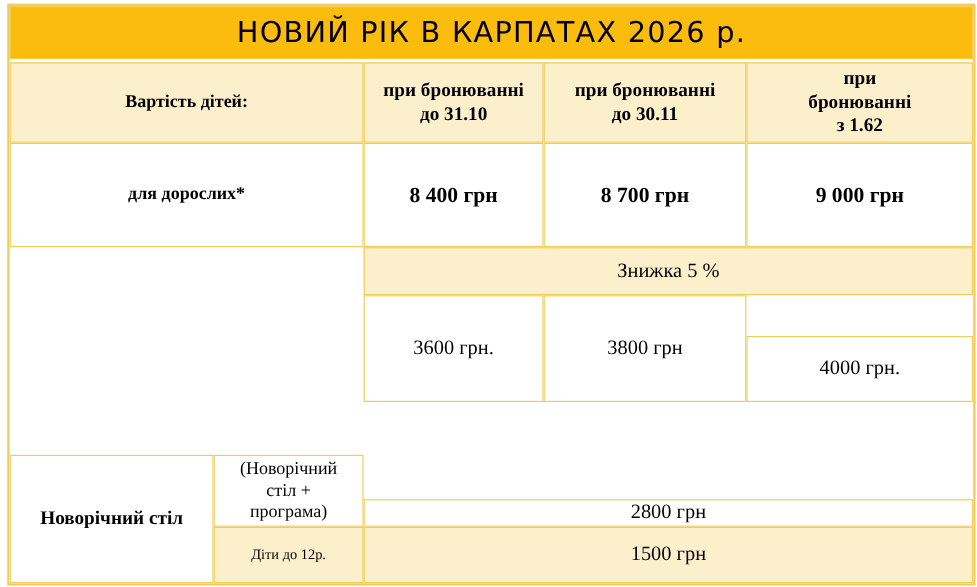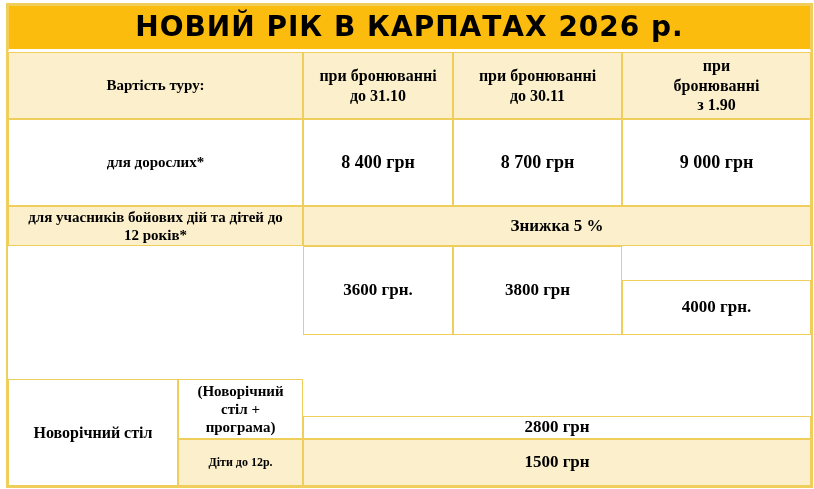--- a/index.html
+++ b/index.html
@@ -17,63 +17,60 @@
     box-sizing:border-box;
     border:1px solid #F0CE5C;
     display:flex;
     align-items:center;
     justify-content:center;
     text-align:center;
     white-space:pre-line;
     line-height:1.22;
     padding:2px 6px;
     background:#ffffff;
-    font-weight:bold;
   }
   .cream{background:#FCF0CC;}
   .amber{background:#FBBC0E;}
   .bold{font-weight:bold;}
   .title-cell{
     grid-column:1 / -1; grid-row:1;
     font-family:"DejaVu Sans", sans-serif;
-    font-weight:700;
-    font-size:28px;
+    font-weight:400;
+    font-size:24px;
     letter-spacing:1px;
     border-bottom:3px solid #ffffff;
   }
   .fs12{font-size:12px;}
   .fs14{font-size:14px;}
   .fs15{font-size:15px;}
   .fs16{font-size:16px;}
   .fs17{font-size:17px;}
   .fs18{font-size:18px;}
 </style>
 </head>
 <body>
 
 <div class="price-table">
 
   <div class="cell amber title-cell">НОВИЙ РІК В КАРПАТАХ 2026 р.</div>
 
-  <div class="cell cream bold fs15" style="grid-column:1/3;grid-row:2;">Вартість туру:</div>
+  <div class="cell cream bold fs15" style="grid-column:1/3;grid-row:2;">Вартість дітей:</div>
   <div class="cell cream bold fs16" style="grid-column:3;grid-row:2;">при бронюванні
 до 31.10</div>
   <div class="cell cream bold fs16" style="grid-column:4;grid-row:2;">при бронюванні
 до 30.11</div>
   <div class="cell cream bold fs16" style="grid-column:5;grid-row:2;">при
 бронюванні
-з 1.90</div>
+з 1.62</div>
 
   <div class="cell bold fs15" style="grid-column:1/3;grid-row:3;">для дорослих*</div>
   <div class="cell bold fs18" style="grid-column:3;grid-row:3;font-family:Liberation Serif, serif;">8 400 грн</div>
   <div class="cell bold fs18" style="grid-column:4;grid-row:3;">8 700 грн</div>
   <div class="cell bold fs18" style="grid-column:5;grid-row:3;">9 000 грн</div>
 
-  <div class="cell cream bold fs15" style="grid-column:1/3;grid-row:4;">для учасників бойових дій та дітей до
-12 років*</div>
   <div class="cell cream fs17" style="grid-column:3/6;grid-row:4;">Знижка 5 %</div>
 
   <div class="cell fs17" style="grid-column:3;grid-row:5;">3600 грн.</div>
   <div class="cell fs17" style="grid-column:4;grid-row:5;">3800 грн</div>
   <div class="cell fs17" style="grid-column:5;grid-row:5;margin-top:34px;">4000 грн.</div>
 
 
   <div class="cell bold fs16" style="grid-column:1;grid-row:7/9;">Новорічний стіл</div>
   <div class="cell fs15" style="grid-column:2;grid-row:7;">(Новорічний
 стіл +

